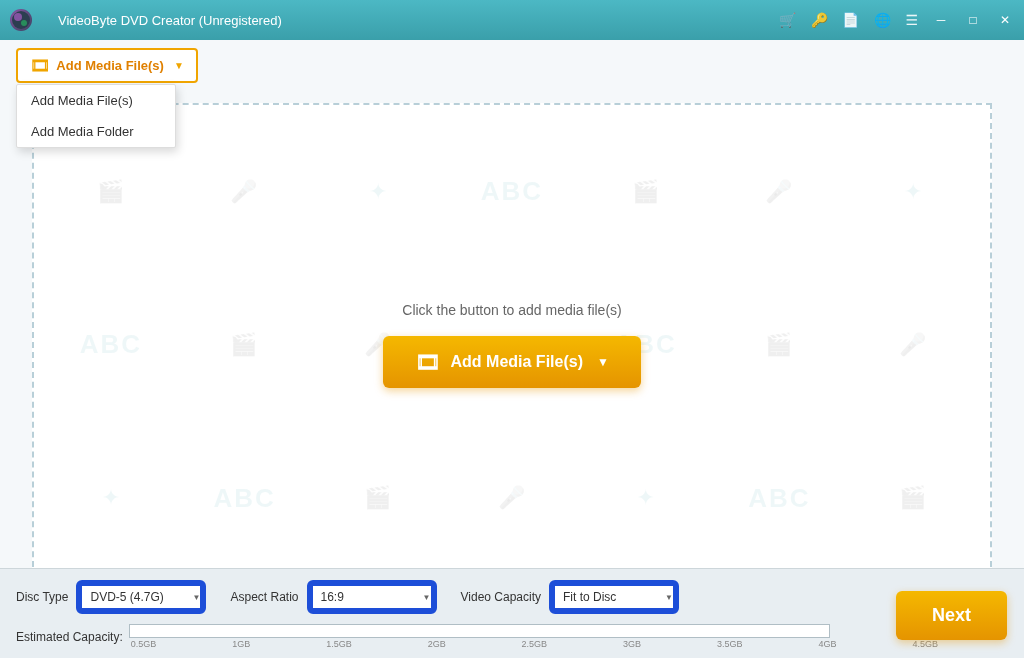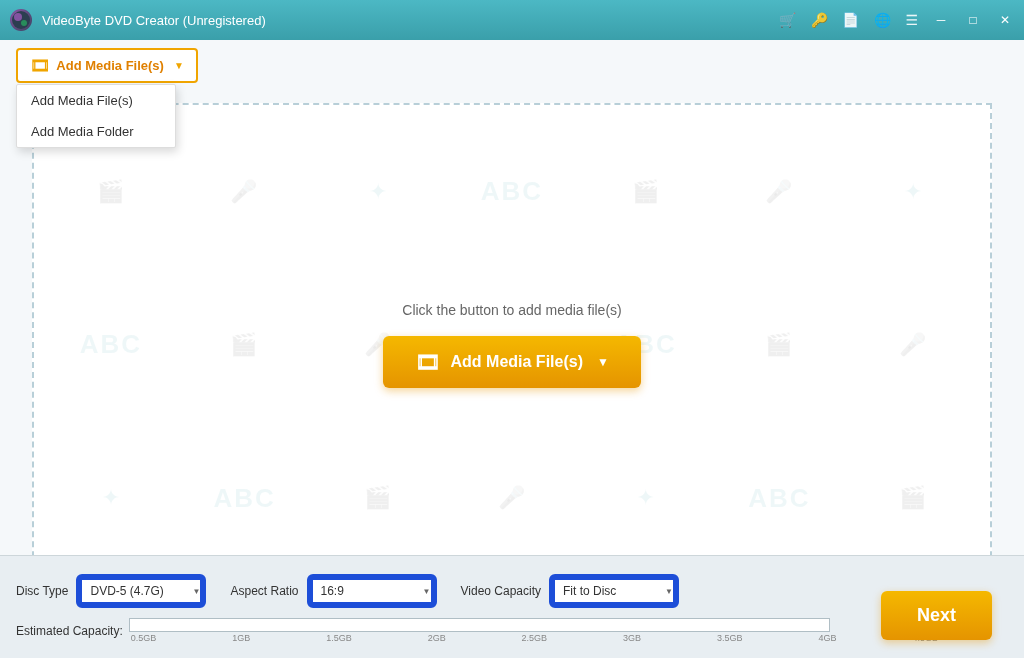--- a/index.html
+++ b/index.html
@@ -19,21 +19,21 @@
       display: flex;
       align-items: center;
       justify-content: space-between;
       padding: 0 10px;
       color: white;
       font-size: 13px;
     }
     #title-bar-left {
       display: flex;
       align-items: center;
-      gap: 10px;
+      gap: 26px;
       justify-content: center;
     }
     #app-logo {
       width: 22px;
       height: 22px;
       border-radius: 50%;
       background: radial-gradient(circle at 35% 35%, #9b59b6, #2c3e50);
       display: flex;
       align-items: center;
       justify-content: center;
@@ -199,24 +199,24 @@
       font-size: 12px;
       margin-left: 4px;
     }
 
     
     #bottom-bar {
       position: absolute;
       bottom: 0;
       left: 0;
       right: 0;
-      height: 103px;
+      height: 90px;
       background: #e8eef2;
       border-top: 1px solid #cdd6da;
-      padding: 12px 16px;
+      padding: 5px 16px;
     }
 
     
     #settings-row {
       display: flex;
       align-items: center;
       gap: 24px;
       padding: 6px 0;
     }
     .setting-group {
@@ -283,21 +283,21 @@
       font-size: 9px;
       color: #888;
       padding: 0 2px;
       margin-top: 1px;
     }
 
     
     #next-btn {
       position: absolute;
       bottom: 18px;
-      right: 32px;
+      right: 17px;
       background: linear-gradient(to bottom, #f5b800, #e59400);
       border: none;
       border-radius: 6px;
       padding: 14px 36px;
       font-size: 18px;
       font-weight: 600;
       color: white;
       cursor: pointer;
       box-shadow: 0 3px 8px rgba(230, 150, 0, 0.4);
     }

